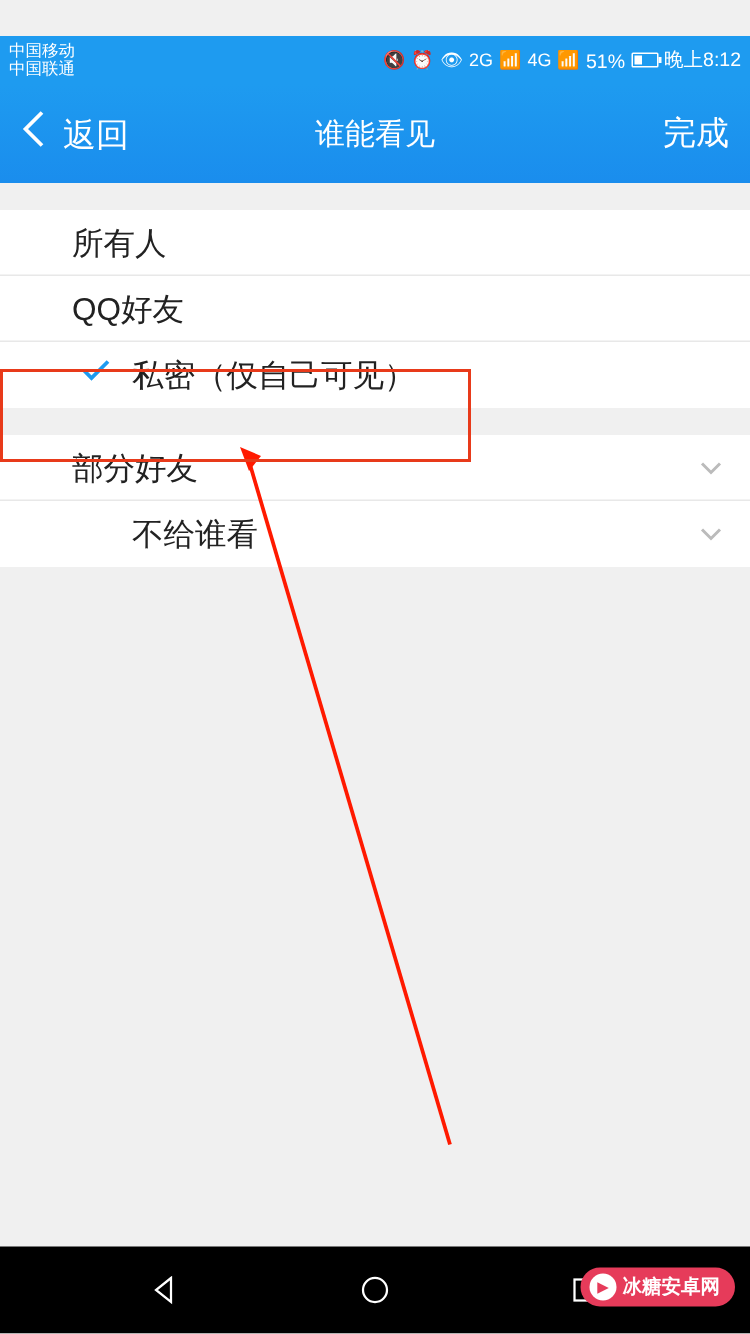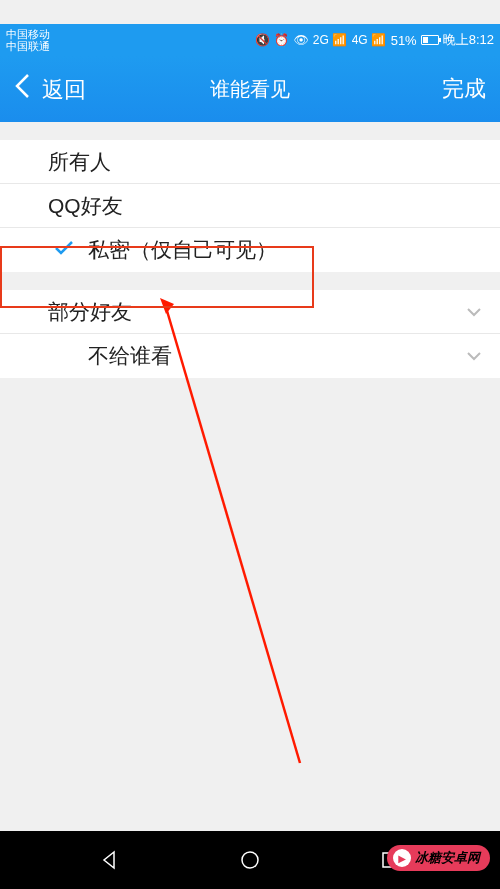--- a/index.html
+++ b/index.html
@@ -190,24 +190,23 @@
       height: 18px;
       background: #fff;
       border-radius: 50%;
       display: flex;
       align-items: center;
       justify-content: center;
       font-size: 10px;
       color: #e63b5a;
     }
     .wm-text {
-      color: #000000;
+      color: #ffffff;
       font-size: 13px;
       font-weight: bold;
-      font-style: italic;
     }
   </style>
 </head>
 <body>
 
 <div class="status-bar">
   <div class="status-left">
     <span>中国移动</span>
     <span>中国联通</span>
   </div>

